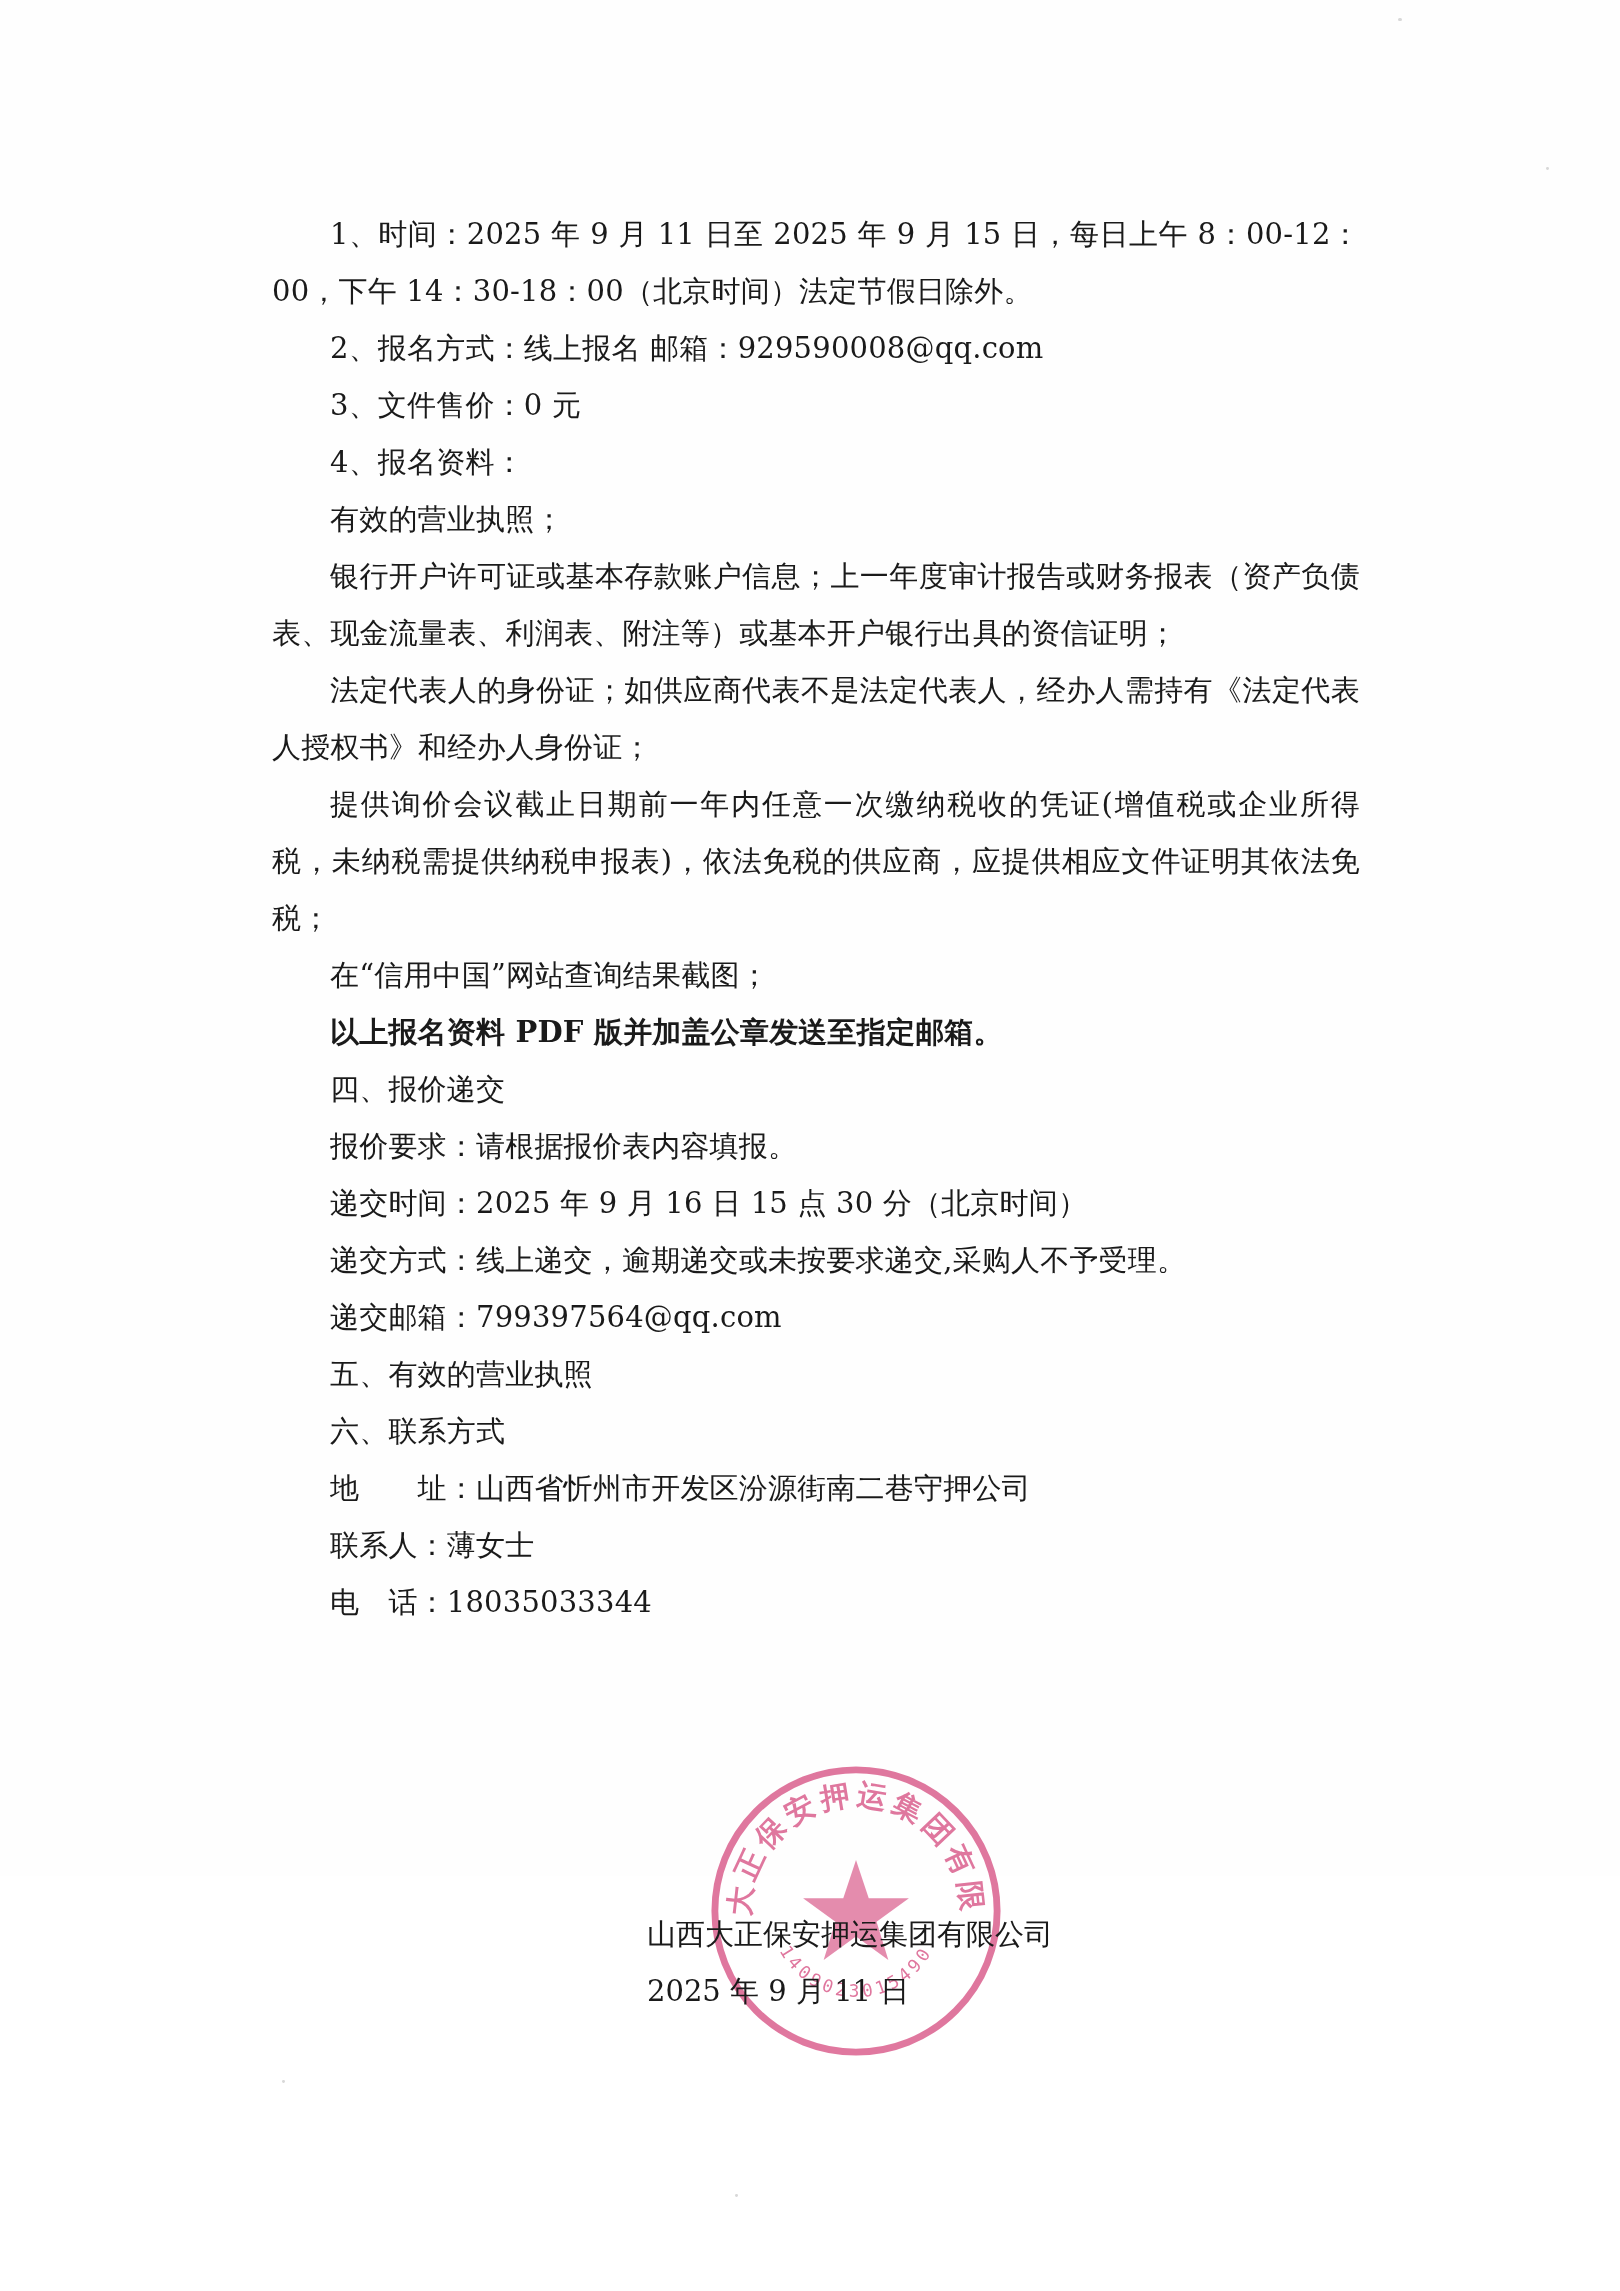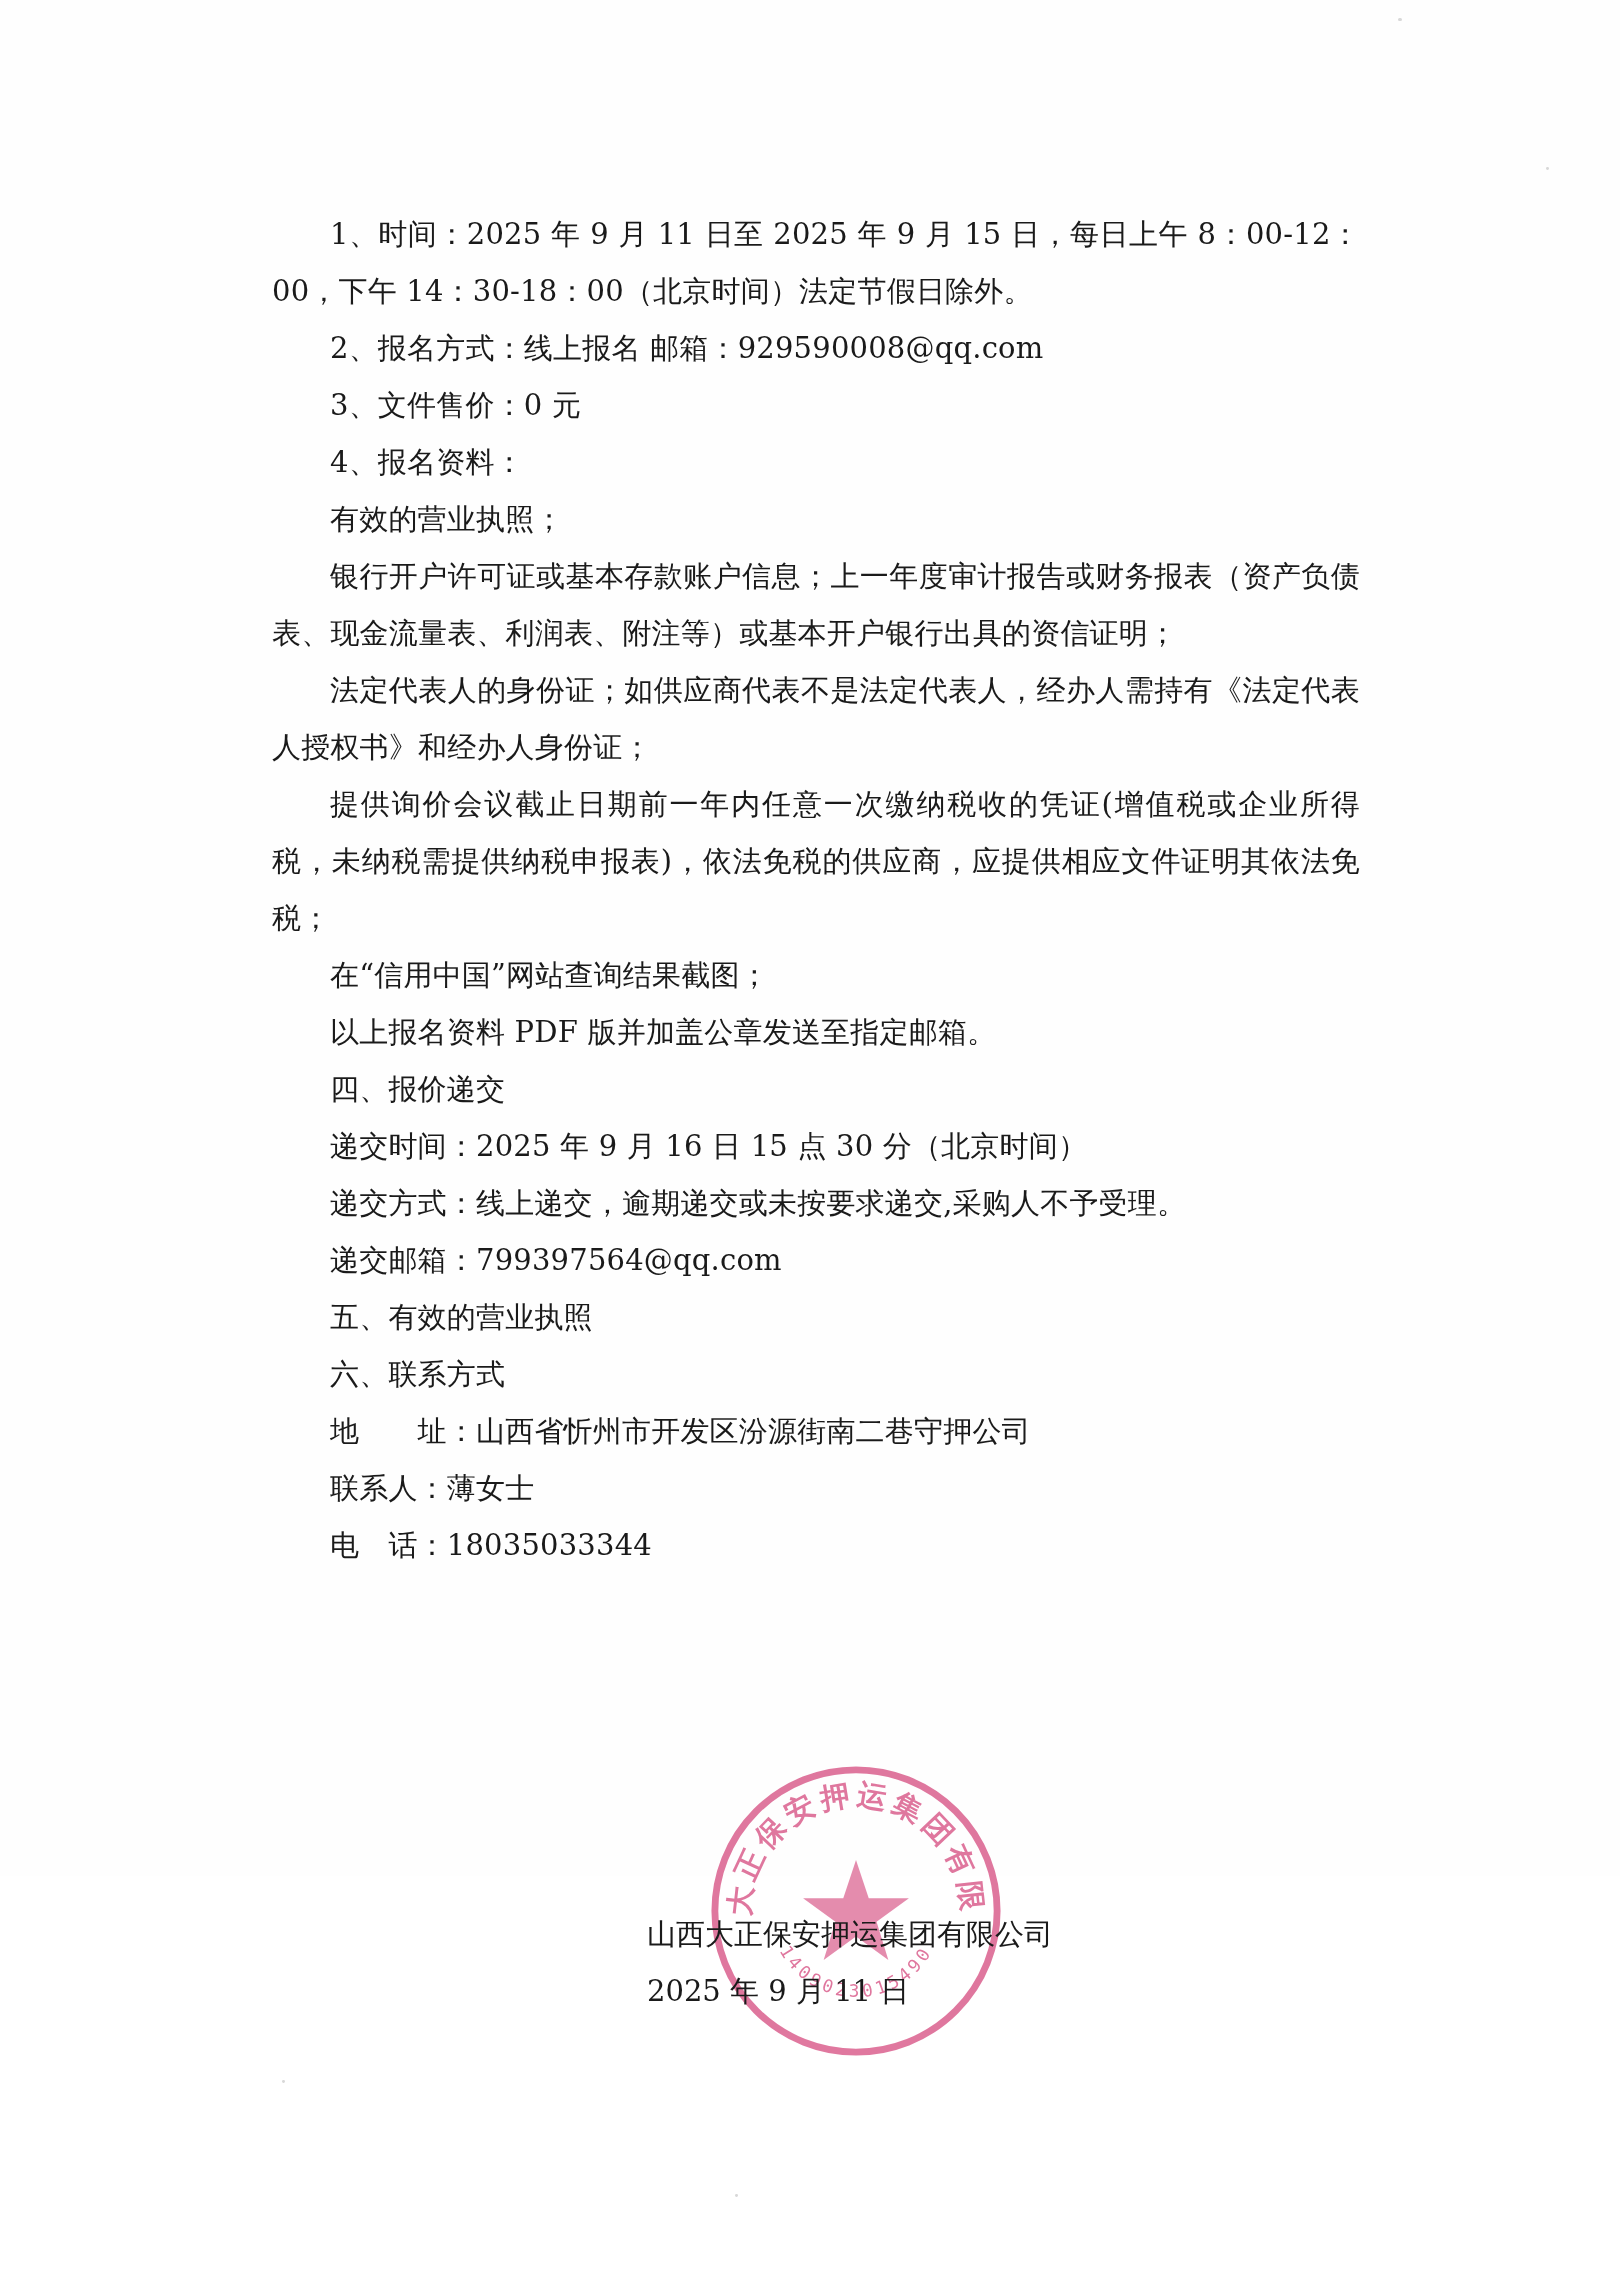--- a/index.html
+++ b/index.html
@@ -33,21 +33,21 @@
     line-height: 57px;
     text-align: justify;
     text-justify: inter-ideograph;
     margin: 0 0 0 0;
     letter-spacing: 0.2px;
   }
   .indent {
     text-indent: 58px;
   }
   .bold {
-    font-weight: normal;
+    font-weight: bold;
   }
   .sig-block {
     position: absolute;
     left: 647px;
     top: 1906px;
     width: 510px;
     text-align: left;
   }
   .sig-line {
     font-size: 29px;
@@ -85,20 +85,21 @@
     <p class="para indent">2、报名方式：线上报名  邮箱：929590008@qq.com</p>
     <p class="para indent">3、文件售价：0 元</p>
     <p class="para indent">4、报名资料：</p>
     <p class="para indent">有效的营业执照；</p>
     <p class="para indent">银行开户许可证或基本存款账户信息；上一年度审计报告或财务报表（资产负债表、现金流量表、利润表、附注等）或基本开户银行出具的资信证明；</p>
     <p class="para indent">法定代表人的身份证；如供应商代表不是法定代表人，经办人需持有《法定代表人授权书》和经办人身份证；</p>
     <p class="para indent">提供询价会议截止日期前一年内任意一次缴纳税收的凭证(增值税或企业所得税，未纳税需提供纳税申报表)，依法免税的供应商，应提供相应文件证明其依法免税；</p>
     <p class="para indent">在“信用中国”网站查询结果截图；</p>
     <p class="para indent bold">以上报名资料 PDF 版并加盖公章发送至指定邮箱。</p>
     <p class="para indent">四、报价递交</p>
+    <p class="para indent">报价要求：请根据报价表内容填报。</p>
     <p class="para indent">递交时间：2025 年 9 月 16 日 15 点 30 分（北京时间）</p>
     <p class="para indent">递交方式：线上递交，逾期递交或未按要求递交,采购人不予受理。</p>
     <p class="para indent">递交邮箱：799397564@qq.com</p>
     <p class="para indent">五、有效的营业执照</p>
     <p class="para indent">六、联系方式</p>
     <p class="para indent">地　　址：山西省忻州市开发区汾源街南二巷守押公司</p>
     <p class="para indent">联系人：薄女士</p>
     <p class="para indent">电　话：18035033344</p>
   </div>
 

